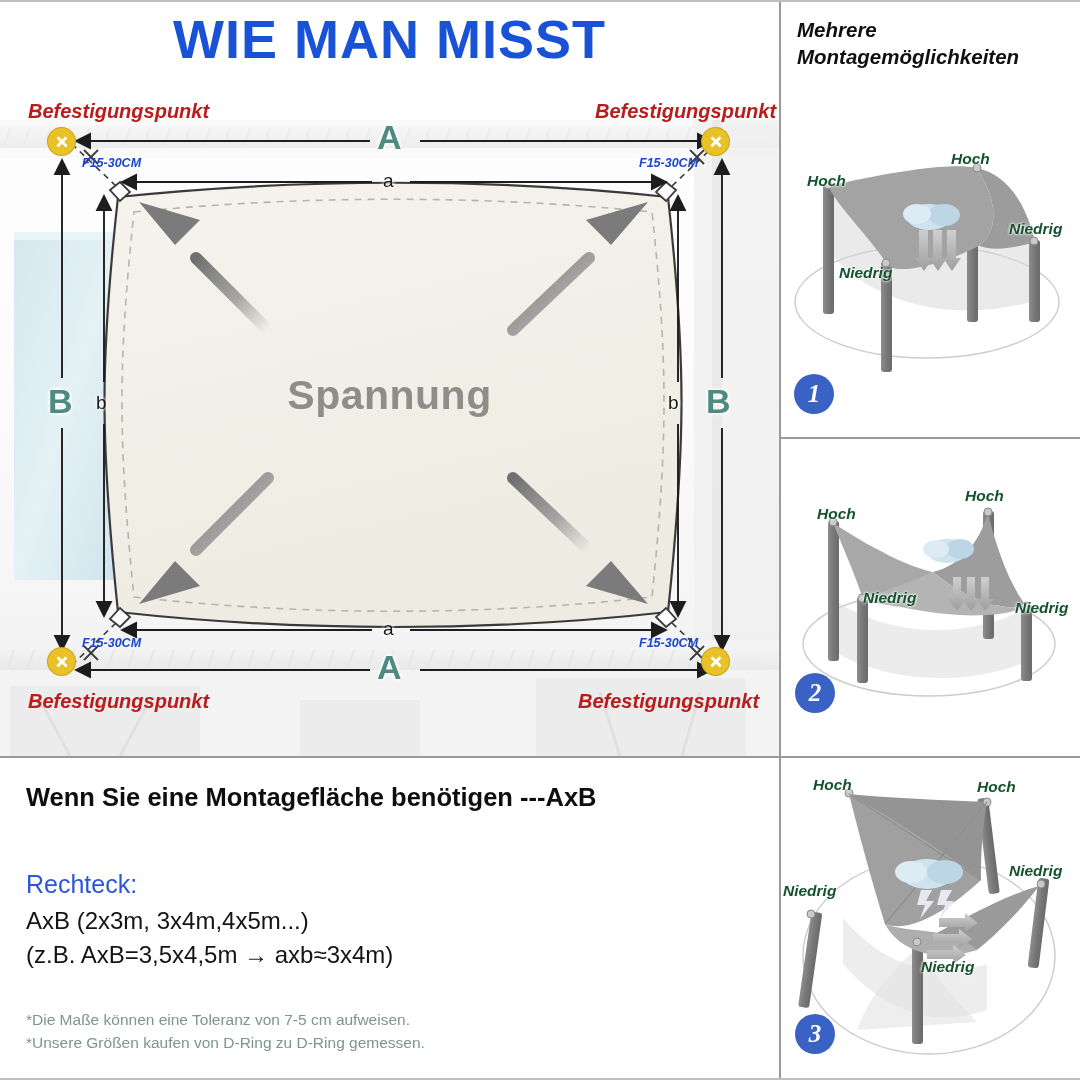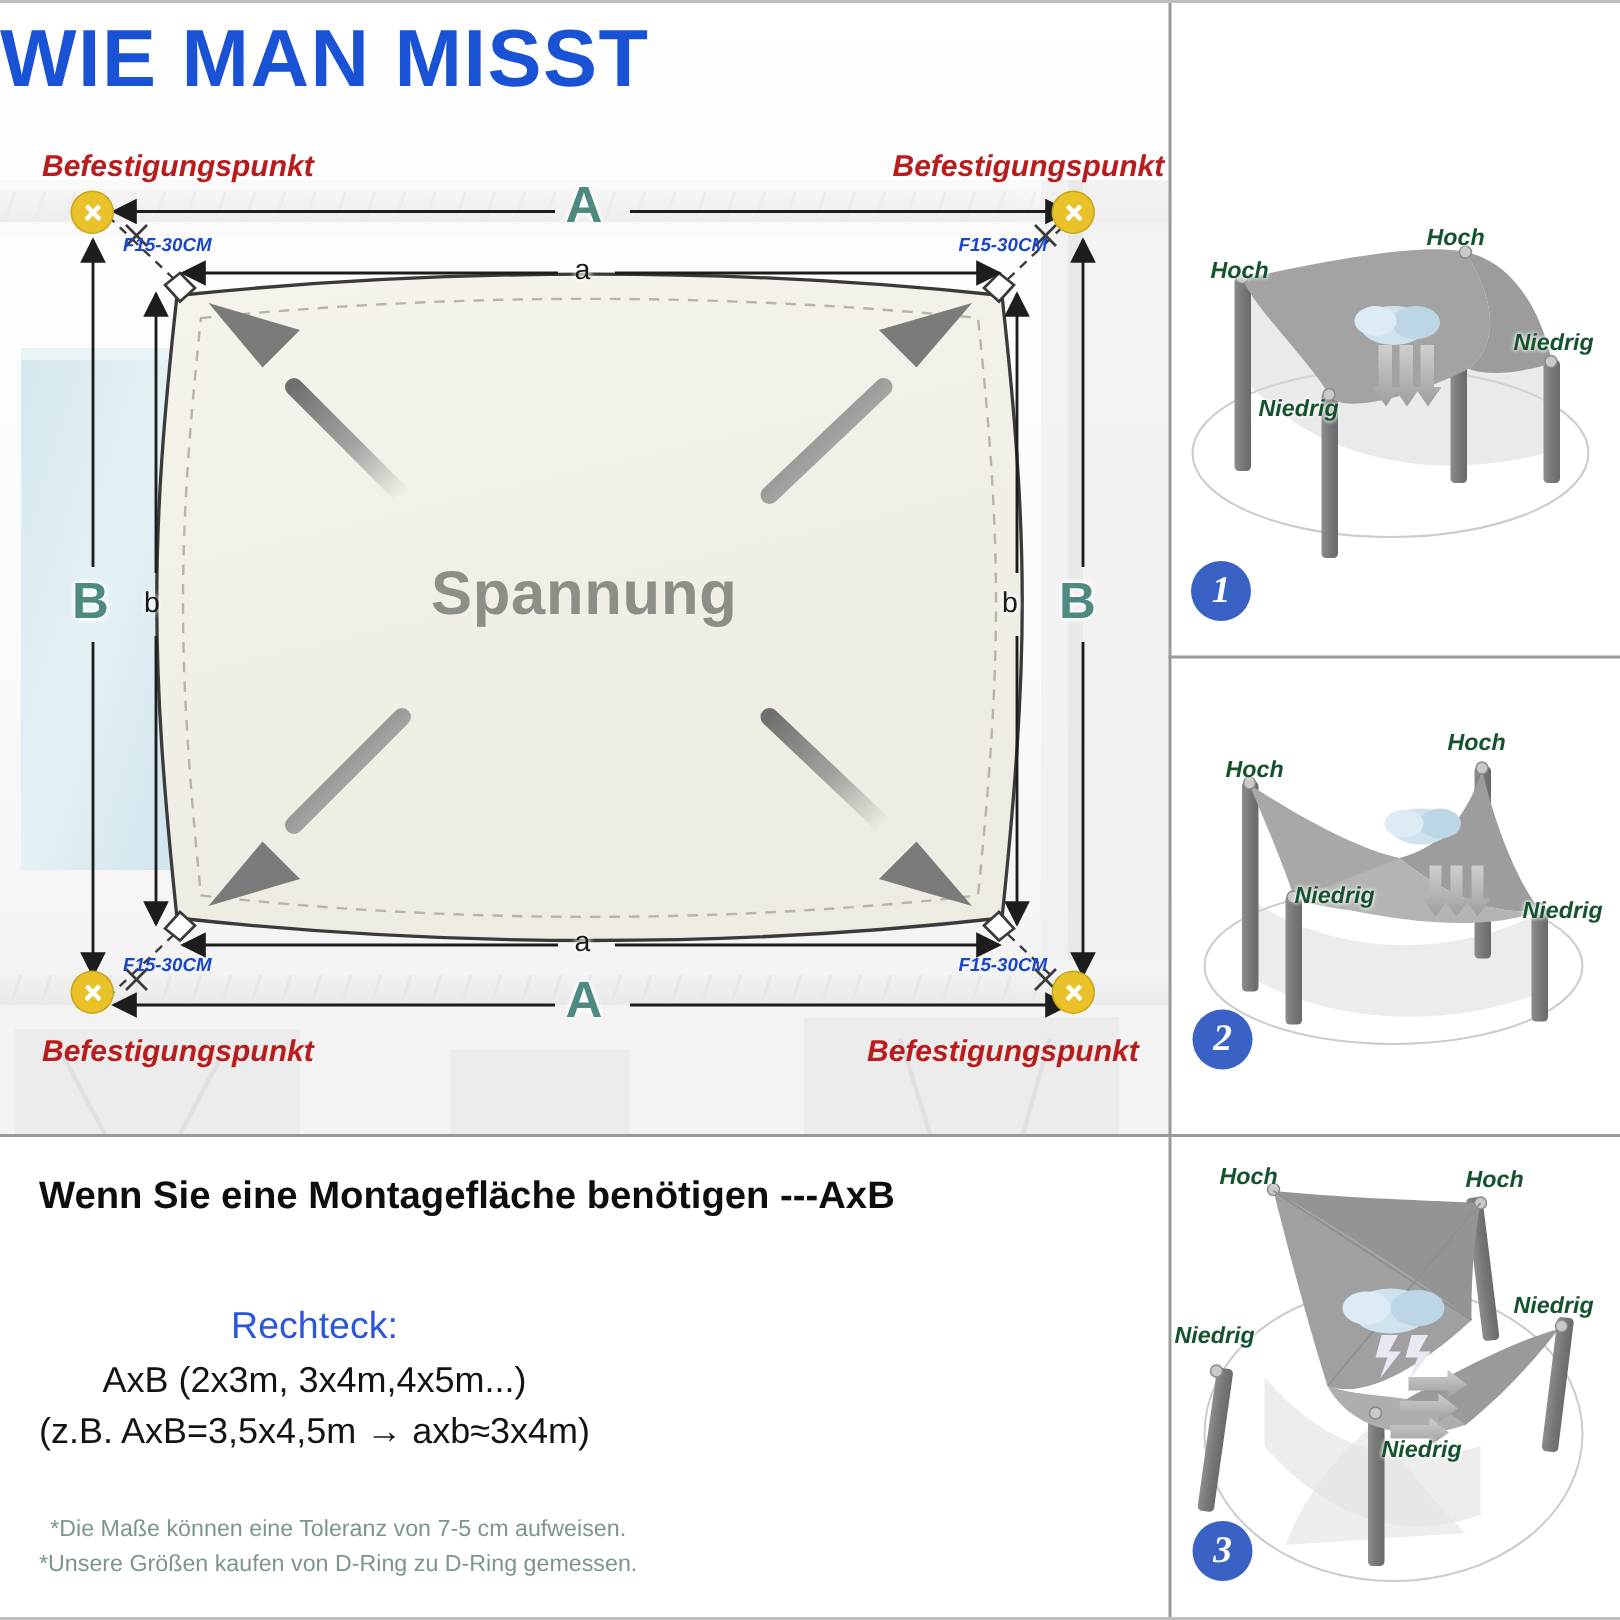--- a/index.html
+++ b/index.html
@@ -15,21 +15,21 @@
   .hdiv-right1{position:absolute;left:779px;top:437px;width:301px;height:2px;background:#9a9a9a;}
   .hdiv-right2{position:absolute;left:779px;top:756px;width:301px;height:2px;background:#9a9a9a;}
   .hdiv-left{position:absolute;left:0;top:756px;width:781px;height:2px;background:#9a9a9a;}
   .frame-top{position:absolute;left:0;top:0;width:1080px;height:2px;background:#bfbfbf;}
   .frame-bottom{position:absolute;left:0;top:1078px;width:1080px;height:2px;background:#bfbfbf;}
 
   
   #leftPanel{position:absolute;left:0;top:0;width:779px;height:756px;overflow:hidden;}
   #bgphoto{position:absolute;inset:0;}
   .title{
-    position:absolute;left:0;top:8px;width:779px;
+    position:absolute;left:0;top:8px;width:779px;text-align:center;
     font-size:54px;font-weight:bold;color:#1a52d6;letter-spacing:1px;
     font-family:"Liberation Sans", sans-serif;
   }
   .anchor-label{
     position:absolute;font-size:20px;font-weight:bold;font-style:italic;color:#b91c1c;
     white-space:nowrap;
   }
   .anchor-dot{
     position:absolute;width:27px;height:27px;border-radius:50%;
     background:#e8c228;box-shadow:0 0 0 1px #c9a517;
@@ -51,21 +51,21 @@
   .dimlow{
     position:absolute;font-size:19px;color:#1a1a1a;
     text-shadow:0 0 4px #fff,0 0 4px #fff;
   }
   .spannung{
     position:absolute;left:0;top:372px;width:779px;text-align:center;
     font-size:41px;font-weight:bold;color:#8e8e88;letter-spacing:0.5px;
   }
 
   
-  #bottomText{position:absolute;left:0;top:758px;width:779px;height:322px;background:#fff;text-align:center;}
+  #bottomText{position:absolute;left:0;top:758px;width:779px;height:322px;background:#fff;}
   .bt-head{
     font-size:25.5px;font-weight:bold;color:#0e0e0e;margin:0;
     line-height:1.38;white-space:nowrap;
   }
   .bt-sub{font-size:25px;color:#2b56d8;margin:0;line-height:1.5;}
   .bt-line{font-size:24px;color:#141414;margin:0;line-height:1.42;white-space:nowrap;}
   .bt-note{font-size:15.5px;color:#7c9591;margin:0;line-height:1.5;white-space:nowrap;}
 
   
   .rp{position:absolute;left:781px;width:299px;overflow:hidden;background:#fff;}
@@ -353,20 +353,21 @@
       <p class="bt-line">AxB (2x3m, 3x4m,4x5m...)</p>
       <p class="bt-line">(z.B. AxB=3,5x4,5m → axb≈3x4m)</p>
     </div>
     <div style="position:absolute;left:26px;top:250px;">
       <p class="bt-note">*Die Maße können eine Toleranz von 7-5 cm aufweisen.</p>
       <p class="bt-note">*Unsere Größen kaufen von D-Ring zu D-Ring gemessen.</p>
     </div>
   </div>
 
   <div class="rp" id="rp1">
+    <div class="rp-title">Mehrere Montagemöglichkeiten</div>
     <svg width="299" height="435" viewBox="0 0 299 435">
       <defs>
         <linearGradient id="postG" x1="0" y1="0" x2="1" y2="0">
           <stop offset="0" stop-color="#8d8d8d"></stop>
             <stop offset="0.5" stop-color="#787878"></stop>
           <stop offset="1" stop-color="#6a6a6a"></stop>
         </linearGradient>
         <linearGradient id="rainG" x1="0" y1="0" x2="0" y2="1">
           <stop offset="0" stop-color="#cfcfcf"></stop>
             <stop offset="1" stop-color="#9e9e9e"></stop>

